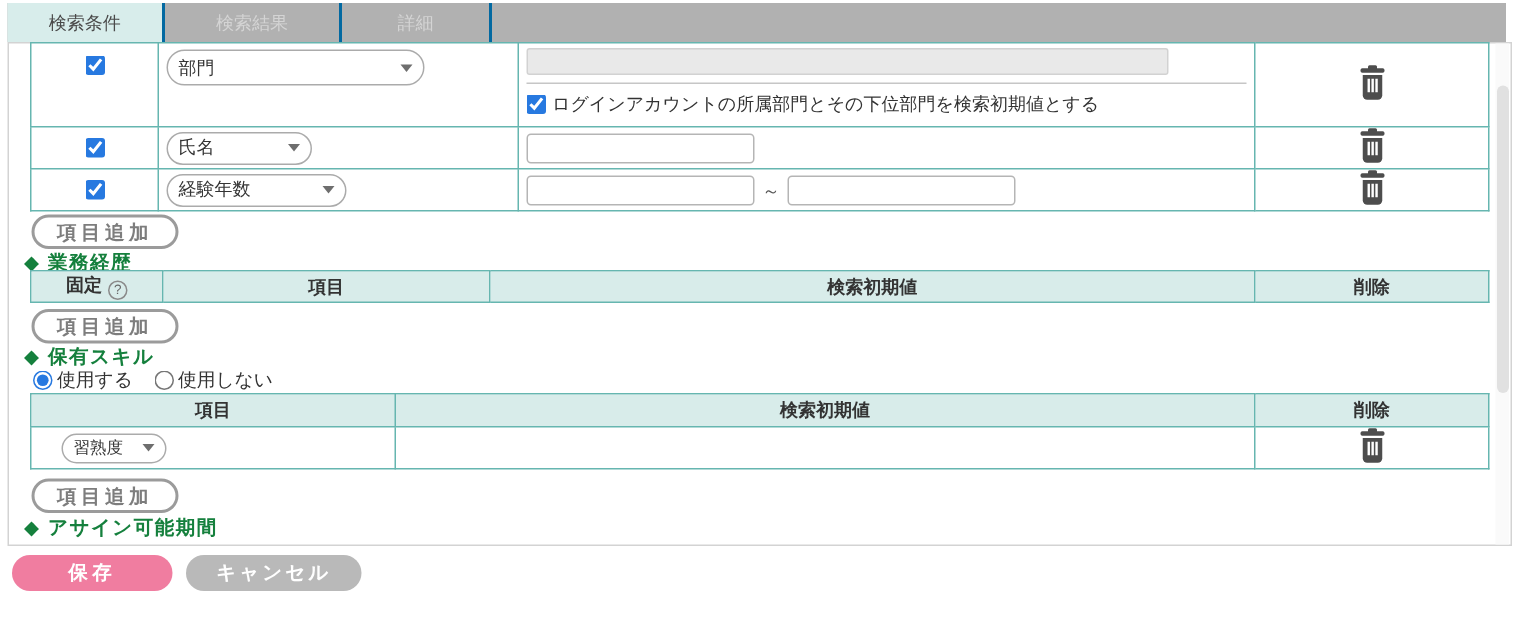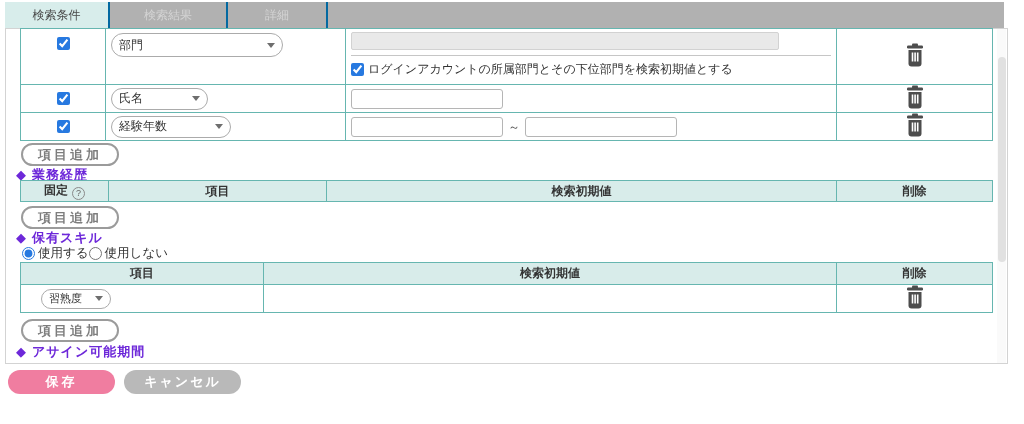--- a/index.html
+++ b/index.html
@@ -43,30 +43,30 @@
   .val-stack { padding:3px 0 0 5px; }
   .hline { width:480px; border-bottom:1px solid #c6c6c6; margin-top:5px; }
   .cb-label-row { display:flex; align-items:center; gap:4px; margin-top:5px; color:#333; }
 
   
   .add-btn { position:absolute; height:23px; padding:0 15px; background:#fff; border:2px solid #9b9b9b;
              border-radius:13px; color:#7d7d7d; font-weight:bold; font-size:13px; letter-spacing:3px;
              font-family:inherit; cursor:pointer; }
 
   
-  .sec-head { position:absolute; color:#6d28d9; font-weight:bold; font-size:13px; letter-spacing:1px; }
+  .sec-head { position:absolute; color:#15803d; font-weight:bold; font-size:13px; letter-spacing:1px; }
   .sec-head .bullet { margin-right:5px; }
 
   
   .help-icon { display:inline-block; width:13px; height:13px; border:1px solid #8a8a8a; border-radius:50%;
                font-size:9px; line-height:11px; color:#666; text-align:center; font-weight:normal;
                vertical-align:-2px; margin-left:4px; }
 
   
-  .radio-row { position:absolute; display:flex; align-items:flex-start; font-size:12.5px; }
+  .radio-row { position:absolute; display:flex; align-items:flex-start; gap:14px; font-size:12.5px; }
   .radio-row label { display:flex; align-items:center; gap:3px; }
 
   
   .trash-btn { background:none; border:none; padding:0; cursor:pointer; line-height:0; }
 
   
   .scroll-track { position:absolute; right:1px; top:0px; width:9px; height:334px; background:#fafafa; }
   .scroll-thumb { position:absolute; right:1px; top:28px; width:8px; height:205px; background:#e1e1e1; border-radius:4px; }
 
   

